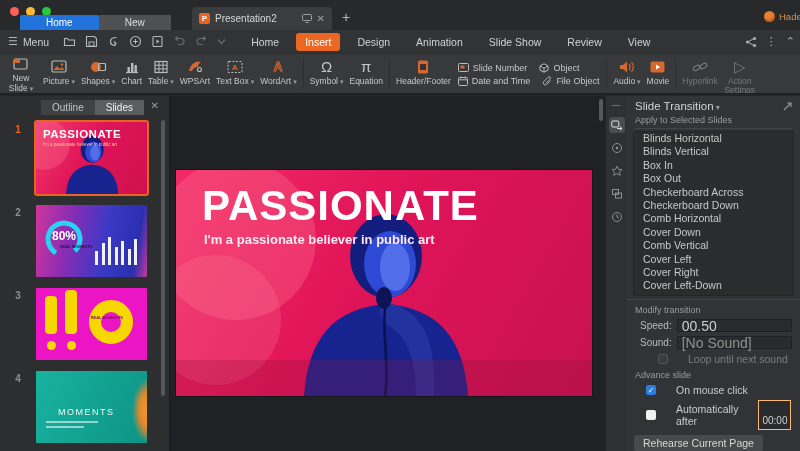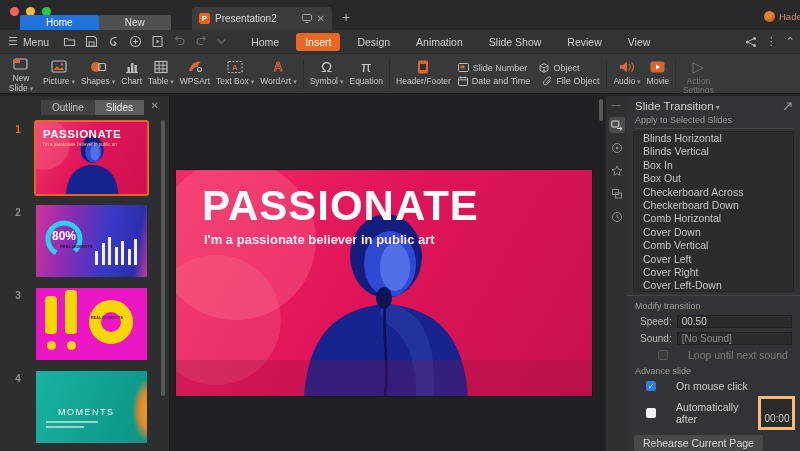--- a/index.html
+++ b/index.html
@@ -121,31 +121,31 @@
   .p-title { font-size:11.5px; color:#d2d2d2; flex:1; }
   .p-title::after { content:" ▾"; font-size:8px; color:#9a9a9a; }
   .p-apply { margin:3px 8px 0 8px; font-size:9px; color:#9b9b9b; padding-bottom:3px;
              border-bottom:1px solid #45464a; }
   .t-list { margin:2px 6px 0 6px; background:#2b2c2e; border:1px solid #242527; height:201px; overflow:hidden; }
   .t-item { height:13.4px; line-height:13.4px; padding-left:9px; font-size:10.5px; color:#c8c8c8; white-space:nowrap; }
   .p-section { font-size:9px; color:#9b9b9b; margin:5px 8px 0 8px; }
   .p-mod-wrap { border-top:1px solid #45464a; margin-top:3px; }
   .fieldrow { display:flex; align-items:center; margin:4px 8px 0 13px; }
   .fieldrow label { font-size:10px; color:#b9b9b9; margin-right:5px; white-space:nowrap; }
-  .tinput { flex:1; height:13px; background:#2a2b2d; border:1px solid #202124; font-size:10px; color:#cfcfcf;
+  .tinput { flex:1; height:13px; background:#2a2b2d; border:1px solid #202124; font-size:14px; color:#cfcfcf;
             padding:0 4px; line-height:12px; }
   .tinput.dim { color:#8f8f8f; }
   .checkrow { display:flex; align-items:center; gap:20px; margin:4px 8px 0 19px; font-size:10.5px; color:#cbcbcb; }
   .checkrow.dim { color:#7d7d7d; margin-left:31px; }
   .cb { width:10px; height:10px; border-radius:2px; flex:0 0 auto; display:flex; align-items:center;
         justify-content:center; font-size:8px; }
   .cb.on { background:#2d7ee0; color:#fff; }
   .cb.off { background:#f2f2f2; }
   .cb.disabled { background:#3a3b3d; border:1px solid #54565a; }
-  .mini-input { width:42px; height:13px; background:#2a2b2d; border:3px solid #fdba74; color:#cfcfcf;
+  .mini-input { width:42px; height:13px; background:#2a2b2d; border:1px solid #fdba74; color:#cfcfcf;
                 font-size:10px; padding:14px 3px; line-height:12px; }
   .spinner { width:11px; height:14px; margin-left:3px; background:#e9e9e9; border-radius:1px; display:flex;
              flex-direction:column; align-items:center; justify-content:center; color:#333; }
   .spinner span { font-size:5px; line-height:5px; }
   .rehearse { margin:5px 0 0 7px; width:fit-content; padding:2px 9px; background:#48494b; border-radius:2px;
               font-size:10.5px; color:#d8d8d8; }
 
   svg { overflow:visible; }
 </style>
 </head>
@@ -379,20 +379,29 @@
     <div class="rbtn">
       <span class="ric">
         <svg width="17" height="16" viewBox="0 0 17 16">
             <rect x="1.5" y="2.5" width="14" height="11" rx="2" fill="#d4682e"></rect>
             <path d="M7 5.5l4 2.5-4 2.5z" fill="#fff"></path>
           </svg>
       </span>
       <span class="rlb">Movie</span>
     </div>
     <div class="rdiv"></div>
+    <div class="rbtn grayed">
+      <span class="ric">
+        <svg width="18" height="16" viewBox="0 0 18 16">
+            <rect x="2" y="7" width="7" height="4" rx="2" fill="none" stroke="#77797b" stroke-width="1.2" transform="rotate(-30 5.5 9)"></rect>
+            <rect x="9" y="5" width="7" height="4" rx="2" fill="none" stroke="#77797b" stroke-width="1.2" transform="rotate(-30 12.5 7)"></rect>
+          </svg>
+      </span>
+      <span class="rlb">Hyperlink</span>
+    </div>
     <div class="rbtn two grayed">
       <span class="ric glyic">▷</span>
       <span class="rlb">Action Settings</span>
     </div>
   </div>
 
   <div class="main">
 
     <div class="sidebar">
       <div class="sb-head">

